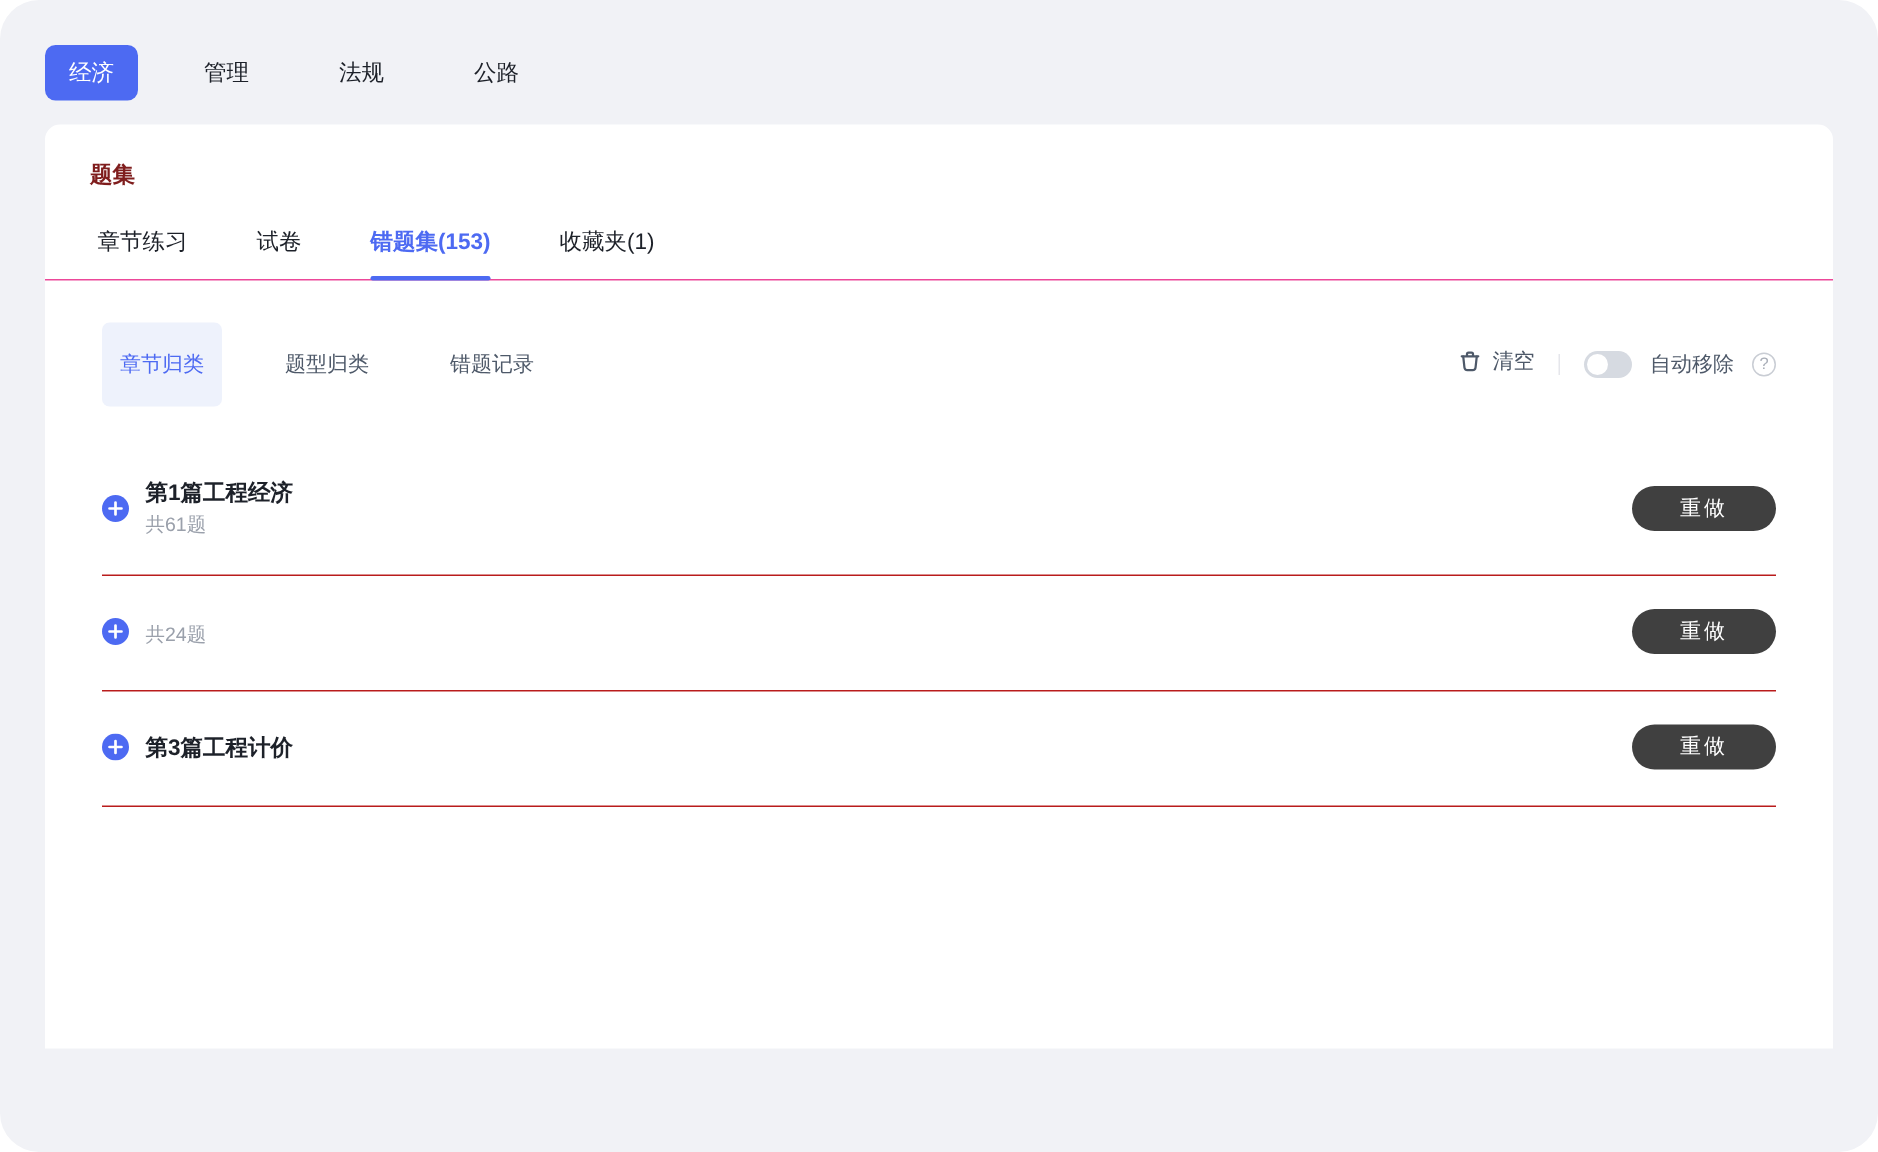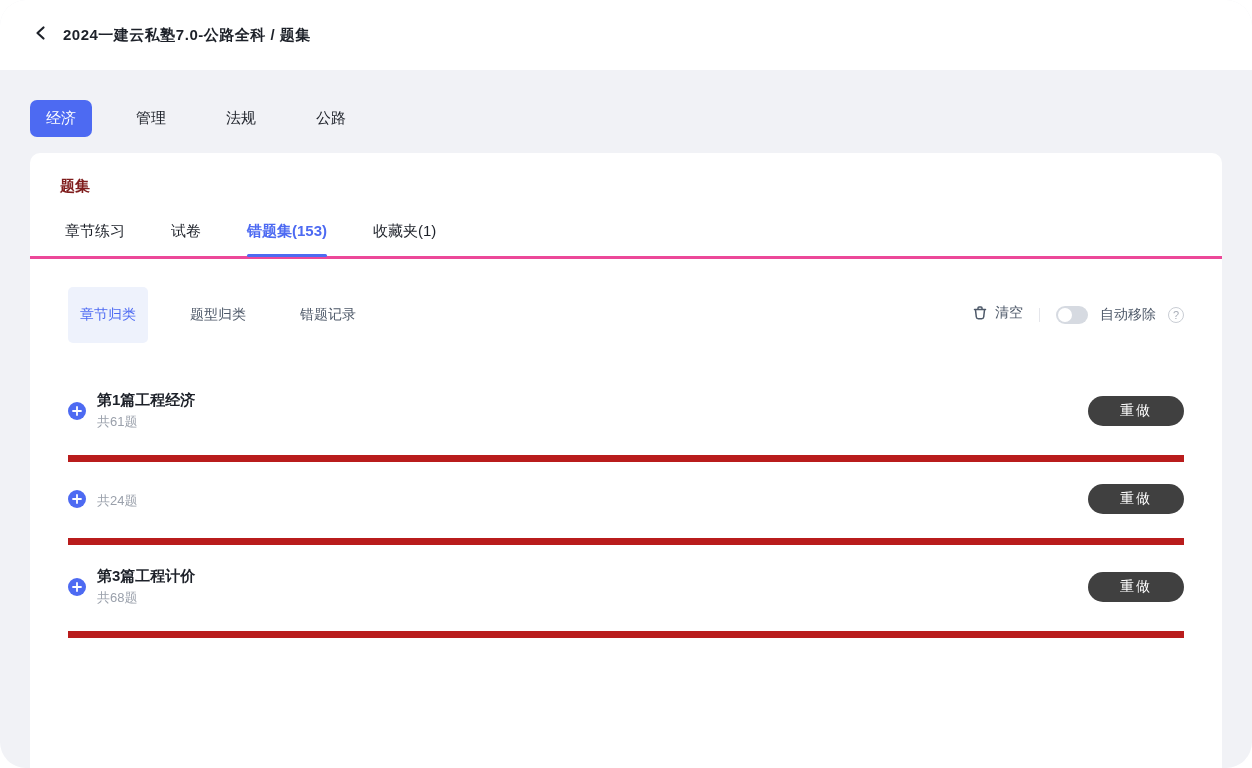--- a/index.html
+++ b/index.html
@@ -23,21 +23,21 @@
     cursor: pointer; font-weight: 500; }
   .main-tab.active { background: #4d6af2; color: #ffffff; }
 
   
   .card { margin-top: 16px; background: #ffffff; border-radius: 10px 10px 0 0;
     height: 616px; overflow: hidden; }
   .card-title { padding: 24px 30px 0; font-size: 15px; font-weight: bold; color: #7f1d1d; }
 
   
   .sub-tabs { display: flex; gap: 46px; padding: 0 35px; margin-top: 26px;
-    border-bottom: 3px solid #ec4899; }
+    border-bottom: 1px solid #ec4899; }
   .sub-tab { position: relative; font-size: 15px; color: #1d2129; padding-bottom: 15px;
     cursor: pointer; }
   .sub-tab.active { color: #4d6af2; font-weight: bold; }
   .sub-tab.active::after { content: ""; position: absolute; left: 0; right: 0; bottom: -1px;
     height: 3px; border-radius: 2px; background: #4d6af2; }
 
   
   .filter-row { display: flex; align-items: center; justify-content: space-between;
     margin: 28px 38px 0; }
   .filter-left { display: flex; align-items: center; gap: 30px; }
@@ -52,44 +52,34 @@
     position: relative; cursor: pointer; }
   .toggle .knob { position: absolute; top: 2px; left: 2px; width: 14px; height: 14px;
     border-radius: 50%; background: #ffffff; }
   .help-icon { width: 16px; height: 16px; border-radius: 50%; border: 1px solid #c9cdd4;
     color: #a9aeb8; font-size: 11px; display: flex; align-items: center; justify-content: center;
     cursor: pointer; }
 
   
   .list { margin: 26px 38px 0; }
   .list-item { display: flex; align-items: center; padding: 22px 0 24px;
-    border-bottom: 7px solid #b91c1c; }
+    border-bottom: 1px solid #b91c1c; }
   .expand-icon { width: 18px; height: 18px; flex: 0 0 18px; margin-right: 11px; cursor: pointer; }
   .item-text { flex: 1; }
   .item-title { font-size: 15px; font-weight: bold; color: #1d2129; }
   .item-count { font-size: 13px; color: #9aa0ab; margin-top: 3px; }
   .redo-btn { width: 96px; height: 30px; border: none; border-radius: 15px;
     background: #404040; color: #ffffff; font-size: 14px; letter-spacing: 2px;
     cursor: pointer; font-family: inherit; }
 </style>
 </head>
 <body>
 
 <div class="window">
 
-  <div class="topbar">
-    <span class="back-btn">
-      <span>
-        <svg width="16" height="16" viewBox="0 0 16 16" fill="none">
-          <polyline points="10.5,2.5 4.5,8 10.5,13.5" stroke="#1d2129" stroke-width="2.2" stroke-linecap="round" stroke-linejoin="round"></polyline>
-        </svg>
-      </span>
-    </span>
-    <span class="breadcrumb">2024一建云私塾7.0-公路全科 / 题集</span>
-  </div>
 
   <div class="page-body">
 
     <div class="main-tabs">
       <div class="main-tab active">经济</div>
       <div class="main-tab">管理</div>
       <div class="main-tab">法规</div>
       <div class="main-tab">公路</div>
     </div>
 
@@ -161,21 +151,20 @@
 
         <div class="list-item">
           <span class="expand-icon">
             <svg width="18" height="18" viewBox="0 0 18 18">
               <circle cx="9" cy="9" r="9" fill="#4d6af2"></circle>
               <path d="M9 5v8M5 9h8" stroke="#ffffff" stroke-width="1.8" stroke-linecap="round"></path>
             </svg>
           </span>
           <div class="item-text">
             <div class="item-title">第3篇工程计价</div>
-            <div class="item-count">共68题</div>
           </div>
           <button class="redo-btn">重做</button>
         </div>
 
       </div>
     </div>
   </div>
 </div>
 
 </body></html>

